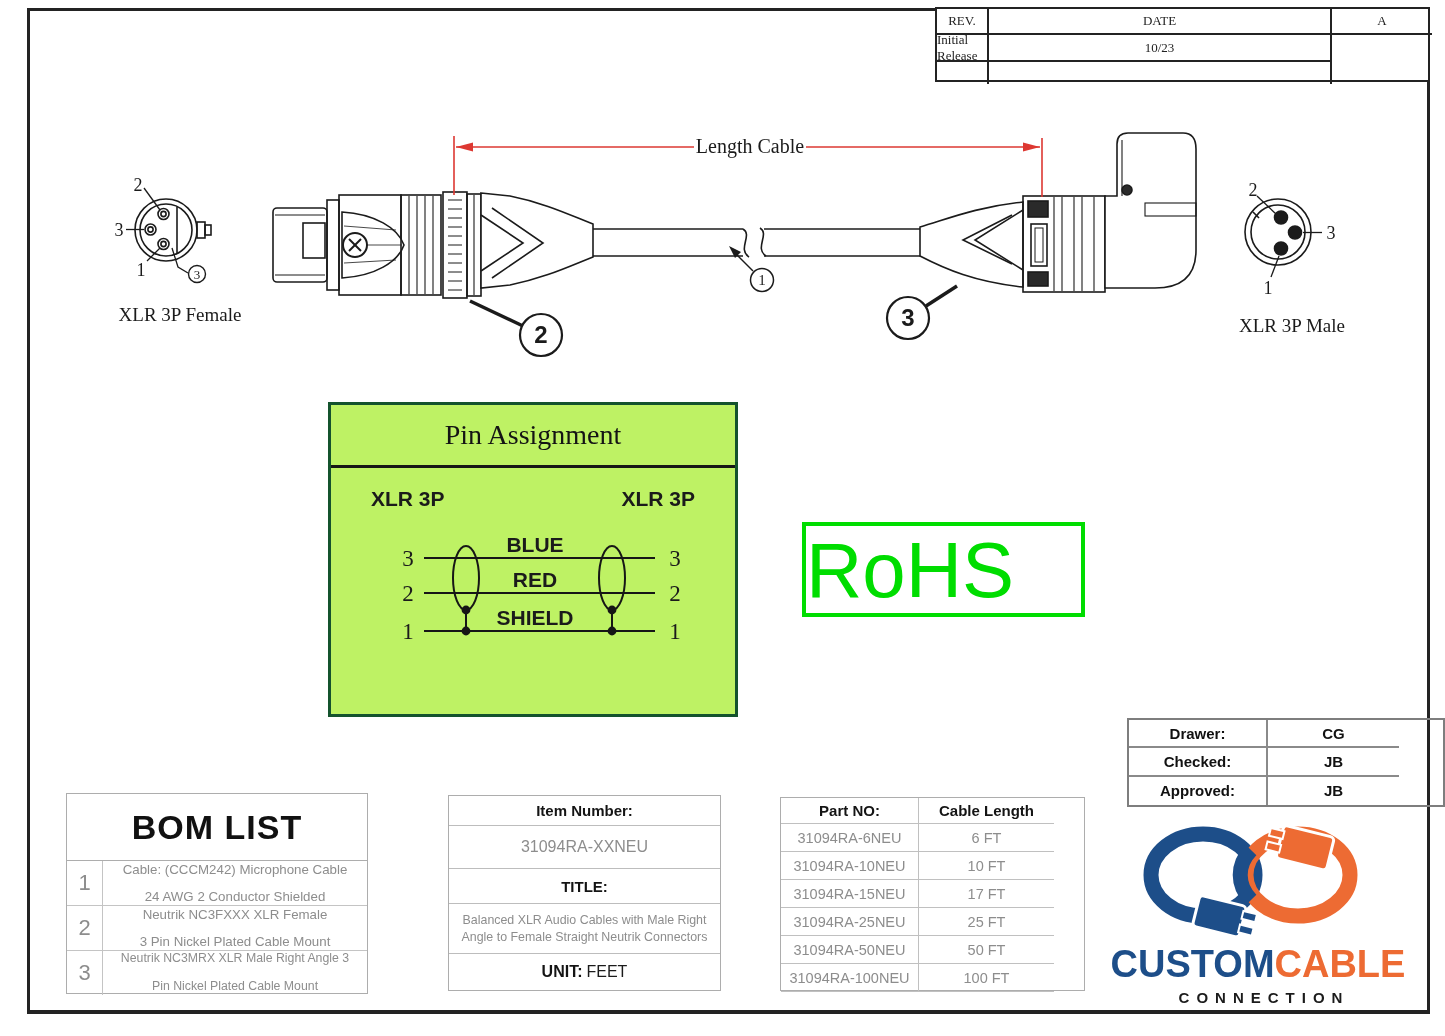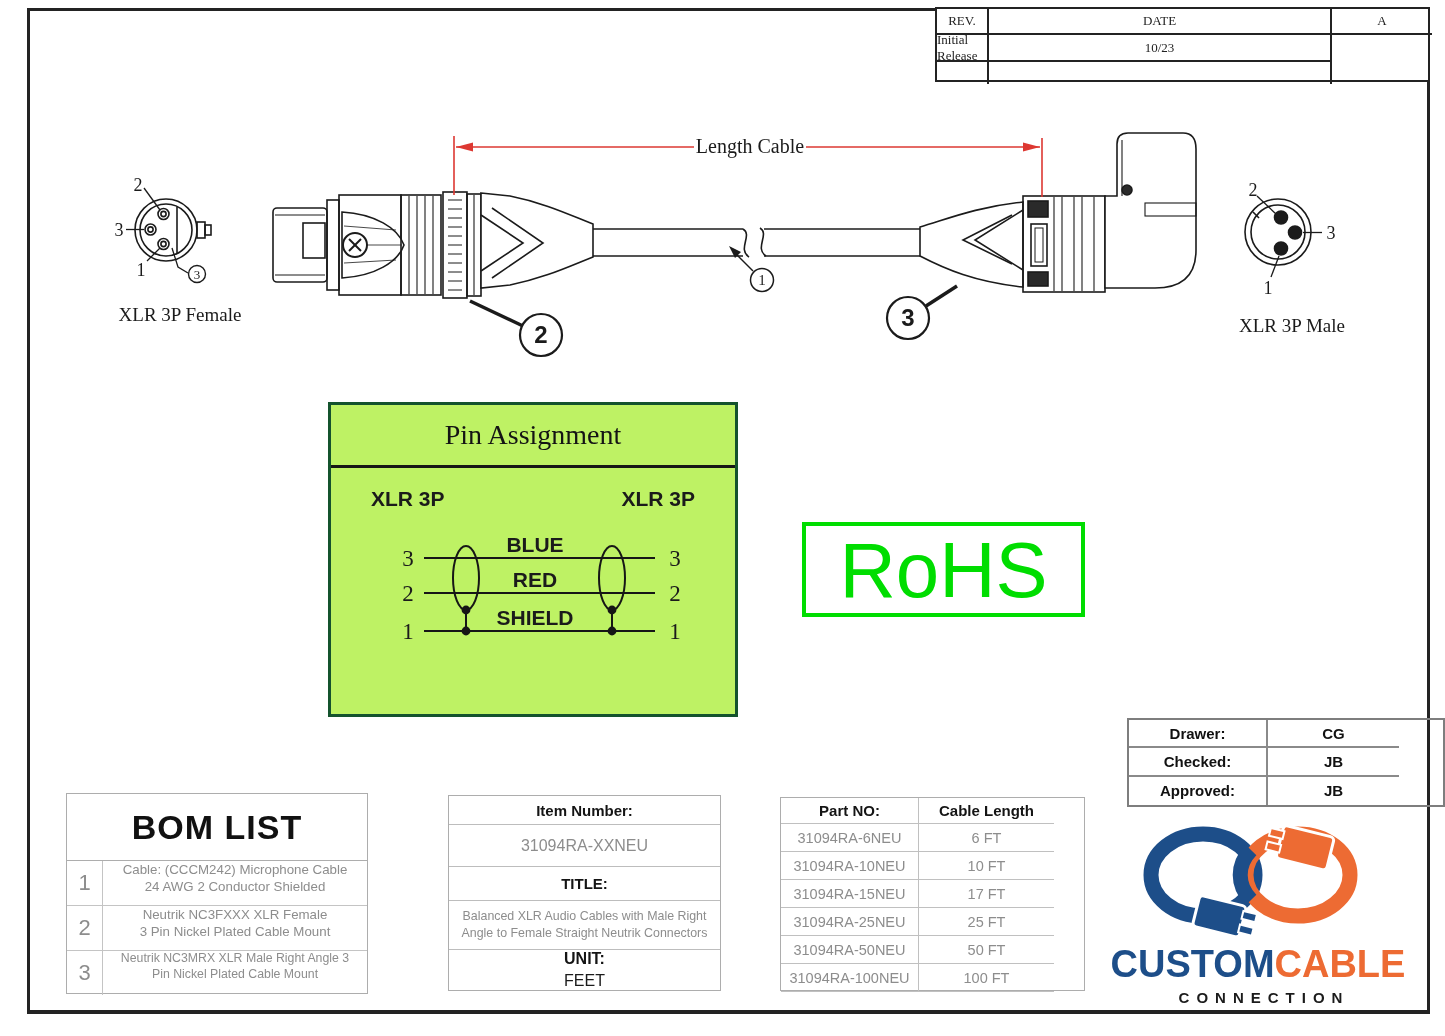--- a/index.html
+++ b/index.html
@@ -21,21 +21,21 @@
   #rev-table .cell:nth-child(3n){border-right:none;}
   #rev-table .cell.last{border-bottom:none;}
 
   
   #pin-box{left:328px;top:402px;width:410px;height:315px;border:3px solid #14532d;box-sizing:border-box;background:#bef264;}
   #pin-title{height:60px;border-bottom:3px solid #161616;display:flex;align-items:center;justify-content:center;
     font-family:"Liberation Serif",serif;font-size:28px;color:#141414;}
 
   
   #rohs{left:802px;top:522px;width:283px;height:95px;border:4px solid #00dd00;box-sizing:border-box;
-    display:flex;align-items:center;justify-content:center;}
+    display:flex;align-items:center;justify-content:flex-start;}
   #rohs span{font-size:78px;color:#00dd00;line-height:1;font-family:"Liberation Sans",sans-serif;}
 
   
   #approval{left:1127px;top:718px;width:318px;height:89px;display:grid;
     grid-template-columns:139px 131px;grid-template-rows:repeat(3,1fr);
     border:2px solid #7e7e7e;box-sizing:border-box;}
   #approval .cell{border-right:2px solid #8a8a8a;border-bottom:2px solid #8a8a8a;
     display:flex;align-items:center;justify-content:center;font-weight:bold;font-size:15px;color:#111;}
   #approval .cell:nth-child(2n){border-right:none;}
   #approval .cell.last{border-bottom:none;}
@@ -45,33 +45,33 @@
   .gray{color:#8d8d8d;}
   .ltable .hdr{font-weight:bold;color:#141414;}
 
   
   #bom{left:66px;top:793px;width:302px;height:201px;}
   #bom-title{height:66px;border-bottom:1px solid #adadad;display:flex;align-items:center;justify-content:center;
     font-size:34px;font-weight:bold;color:#111;letter-spacing:1px;}
   .bom-row{display:grid;grid-template-columns:36px 1fr;height:44px;border-bottom:1px solid #c4c4c4;}
   .bom-row:last-child{border-bottom:none;}
   .bom-no{display:flex;align-items:center;justify-content:center;font-size:22px;border-right:1px solid #c4c4c4;}
-  .bom-desc{display:flex;flex-direction:column;align-items:center;justify-content:flex-start;
+  .bom-desc{display:flex;flex-direction:column;align-items:center;justify-content:space-between;
     font-size:13.3px;line-height:1.3;text-align:center;}
   .bom-row.small .bom-desc{font-size:12.3px;}
 
   
   #item{left:448px;top:795px;width:273px;height:196px;display:flex;flex-direction:column;}
   #item .row{border-bottom:1px solid #bdbdbd;display:flex;flex-direction:column;align-items:center;justify-content:center;text-align:center;}
   #item .row:last-child{border-bottom:none;}
   #item .r1{height:29px;font-size:15px;}
   #item .r2{height:42px;font-size:16px;}
   #item .r3{height:34px;font-size:15px;}
   #item .r4{height:49px;font-size:12.4px;line-height:1.35;}
-  #item .r5{flex:1;font-size:16px;flex-direction:column;gap:4px;text-align:center;}
+  #item .r5{flex:1;font-size:16px;flex-direction:row;gap:4px;text-align:center;}
 
   
   #part{left:780px;top:797px;width:305px;height:194px;display:grid;
     grid-template-columns:138px 135px;grid-template-rows:26px repeat(6,28px);}
   #part .cell{border-right:1px solid #c0c0c0;border-bottom:1px solid #c0c0c0;
     display:flex;align-items:center;justify-content:center;font-size:14.5px;}
   #part .cell:nth-child(2n){border-right:none;}
   #part .cell.hdr{font-size:15px;}
 
   

